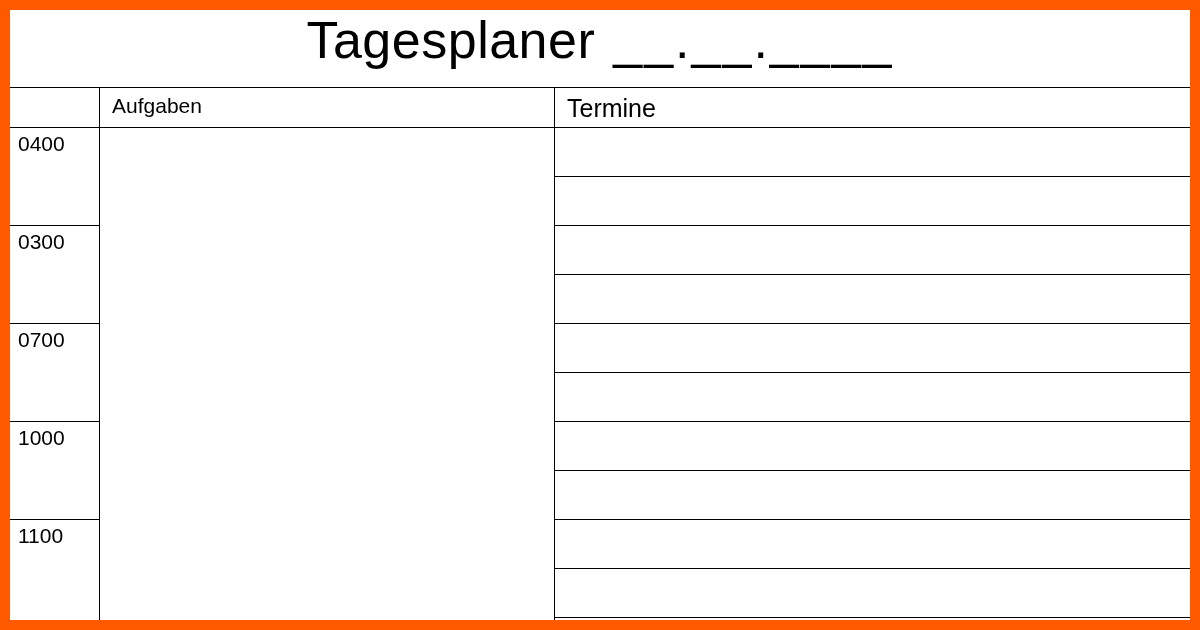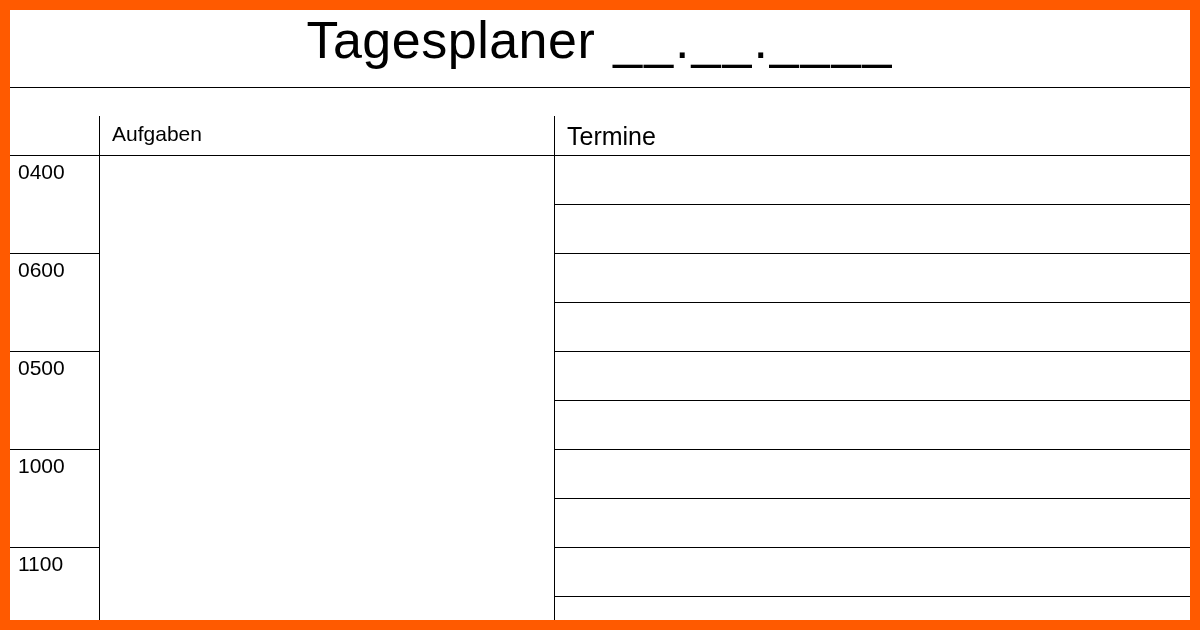--- a/index.html
+++ b/index.html
@@ -33,21 +33,20 @@
     font-size: 52px;
     font-weight: 400;
     color: #000;
     margin-left: 18px;
     letter-spacing: 2px;
   }
   .header-row {
     height: 40px;
     display: flex;
     border-bottom: 1px solid #000;
-    margin-top: 28px;
   }
   .col-time-hdr {
     width: 90px;
     border-right: 1px solid #000;
   }
   .col-tasks-hdr {
     width: 455px;
     border-right: 1px solid #000;
     padding: 6px 12px;
     font-size: 21px;
@@ -99,22 +98,22 @@
 
   <div class="header-row">
     <div class="col-time-hdr"></div>
     <div class="col-tasks-hdr">Aufgaben</div>
     <div class="col-appts-hdr">Termine</div>
   </div>
 
   <div class="body-area">
     <div class="time-col">
       <div class="hour-block">0400</div>
-      <div class="hour-block">0600</div>
-      <div class="hour-block">0500</div>
+      <div class="hour-block">0300</div>
+      <div class="hour-block">0700</div>
       <div class="hour-block">1000</div>
       <div class="hour-block">1100</div>
     </div>
     <div class="tasks-col"></div>
     <div class="appt-col">
       <div class="appt-row"></div>
       <div class="appt-row"></div>
       <div class="appt-row"></div>
       <div class="appt-row"></div>
       <div class="appt-row"></div>

